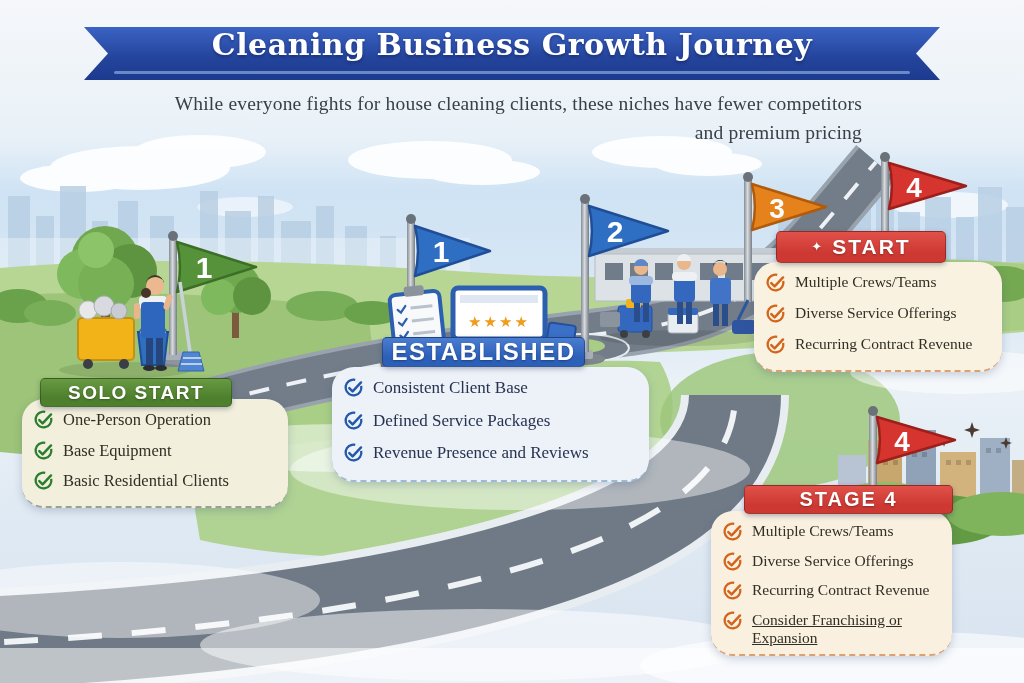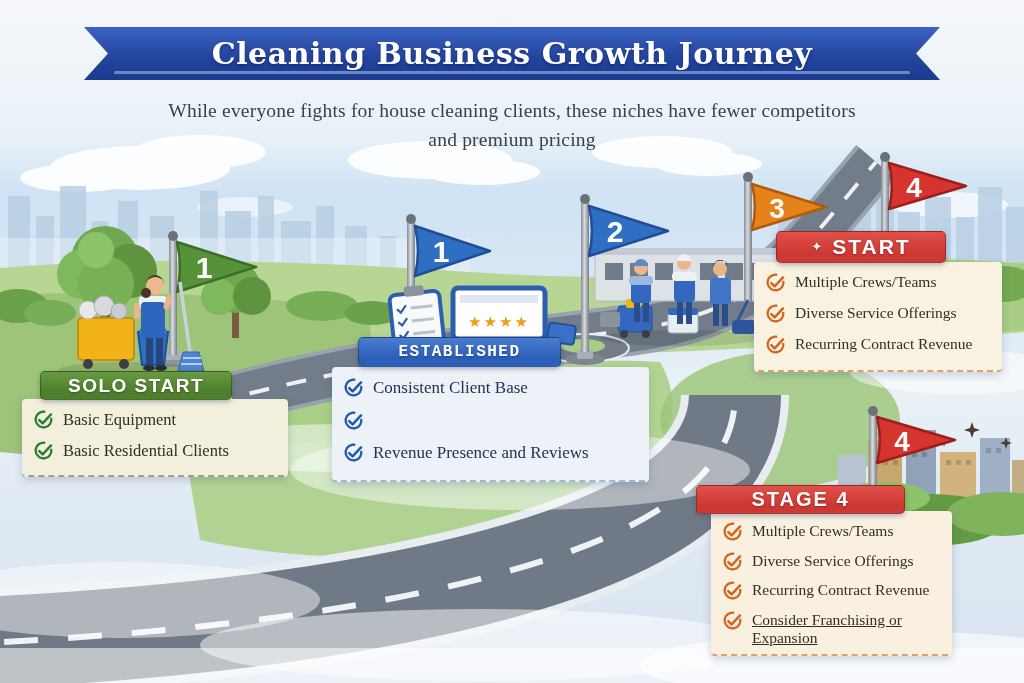--- a/index.html
+++ b/index.html
@@ -3,38 +3,38 @@
 <meta charset="utf-8">
 <style>
   html,body{margin:0;padding:0;}
   .frame{position:relative;width:1024px;height:683px;overflow:hidden;font-family:"Liberation Serif",serif;background:#e9eff7;}
   .scenery{position:absolute;left:0;top:0;width:1024px;height:683px;z-index:1;}
 
   
   .banner{position:absolute;left:84px;top:27px;width:856px;height:53px;z-index:6;
     clip-path:polygon(0 0,100% 0,calc(100% - 24px) 50%,100% 100%,0 100%,24px 50%);
     background:linear-gradient(180deg,#3b63c4 0%,var(--banner-blue,#24449c) 58%,#1c3a8e 100%);
-    display:flex;align-items:center;justify-content:center;
+    display:flex;align-items:flex-start;justify-content:center;
     box-shadow:0 3px 6px rgba(40,60,110,.25);}
   .banner::after{content:"";position:absolute;left:30px;right:30px;bottom:6px;height:3px;background:rgba(165,198,242,.55);border-radius:2px;}
   .banner-title{color:#ffffff;font-family:"DejaVu Serif",serif;font-weight:bold;font-size:30px;letter-spacing:.5px;text-shadow:0 2px 3px rgba(10,25,70,.45);}
 
-  .subtitle{position:absolute;left:162px;top:96px;width:700px;z-index:6;text-align:center;
+  .subtitle{position:absolute;left:162px;top:89px;width:700px;z-index:6;text-align:right;
     font-size:19.5px;line-height:1.5;color:#3a4046;letter-spacing:.2px;}
 
   
   .card-header{position:absolute;display:flex;align-items:center;justify-content:center;z-index:4;
     color:#fff;font-family:"Liberation Sans",sans-serif;font-weight:bold;border-radius:5px;
     border:1px solid rgba(0,0,0,.28);box-shadow:0 2px 5px rgba(40,55,90,.35);text-shadow:0 1px 2px rgba(0,0,0,.3);}
-  .hdr-solo{background:linear-gradient(180deg,#689a42 0%,var(--header-green,#4e7f2d) 70%);}
+  .hdr-solo{background:linear-gradient(180deg,#689a42 0%,var(--header-green,#4e7f2d) 70%);margin-top:7px;}
   .hdr-established{background:linear-gradient(180deg,#4a7dd0 0%,var(--header-blue,#2c5fb8) 70%);}
   .hdr-red{background:linear-gradient(180deg,#e0514a 0%,var(--header-red,#cd3832) 70%);}
   .hdr-star{font-family:"DejaVu Sans",sans-serif;font-size:13px;margin-right:8px;transform:translateY(-1px);}
 
-  .card-body{position:absolute;z-index:3;box-sizing:border-box;border-radius:4px;
+  .card-body{position:absolute;z-index:3;box-sizing:border-box;border-radius:22px;
     padding:9px 8px 6px 11px;display:flex;flex-direction:column;
     box-shadow:0 3px 9px rgba(60,80,120,.25);border-bottom:2px dashed #a9aca0;}
   .body-solo{left:22px;top:399px;width:266px;background:#f2efdc;border-bottom-color:#9ba096;}
   .body-established{left:332px;top:367px;width:317px;background:#edf1f8;border-bottom-color:#9db9d8;}
   .body-growth{left:754px;top:262px;width:248px;background:#f9f2e0;border-bottom-color:#dba173;}
   .body-stage4{left:711px;top:511px;width:241px;background:#faf0e0;border-bottom-color:#dba173;}
 
   .body-solo{--check:var(--check-green,#2a7d2e);}
   .body-established{--check:var(--check-blue,#2257aa);}
   .body-growth,.body-stage4{--check:var(--check-orange,#d2641c);}
@@ -384,47 +384,55 @@
 
   <div class="card-header hdr-solo" style="left:40px;top:371px;width:190px;height:27px;font-size:19px;letter-spacing:1.5px;">
     <span>SOLO START</span>
   </div>
   <div class="card-body body-solo">
     <div class="row">
       <svg class="check-icon" viewBox="0 0 24 24">
           <circle cx="12" cy="12" r="9" fill="none" stroke="currentColor" stroke-width="2.6" stroke-dasharray="46 10.5" transform="rotate(-12 12 12)"></circle>
           <path d="M7.2 12.6 L11 16.4 L20.6 6.2" fill="none" stroke="currentColor" stroke-width="2.8" stroke-linecap="round" stroke-linejoin="round"></path>
         </svg>
-      <span class="row-label">Basic Equipment</span>
+      <span class="row-label">One-Person Operation</span>
+    </div>
+    <div class="row">
+      <svg class="check-icon" viewBox="0 0 24 24">
+          <circle cx="12" cy="12" r="9" fill="none" stroke="currentColor" stroke-width="2.6" stroke-dasharray="46 10.5" transform="rotate(-12 12 12)"></circle>
+          <path d="M7.2 12.6 L11 16.4 L20.6 6.2" fill="none" stroke="currentColor" stroke-width="2.8" stroke-linecap="round" stroke-linejoin="round"></path>
+        </svg>
+      <span class="row-label">Base Equipment</span>
     </div>
     <div class="row">
       <svg class="check-icon" viewBox="0 0 24 24">
           <circle cx="12" cy="12" r="9" fill="none" stroke="currentColor" stroke-width="2.6" stroke-dasharray="46 10.5" transform="rotate(-12 12 12)"></circle>
           <path d="M7.2 12.6 L11 16.4 L20.6 6.2" fill="none" stroke="currentColor" stroke-width="2.8" stroke-linecap="round" stroke-linejoin="round"></path>
         </svg>
       <span class="row-label">Basic Residential Clients</span>
     </div>
   </div>
 
-  <div class="card-header hdr-established" style="left:358px;top:337px;width:201px;height:28px;font-size:16px;letter-spacing:1.5px;font-family:Liberation Mono, monospace;">
+  <div class="card-header hdr-established" style="left:382px;top:337px;width:201px;height:28px;font-size:24px;letter-spacing:1.5px;">
     <span>ESTABLISHED</span>
   </div>
   <div class="card-body body-established">
     <div class="row">
       <svg class="check-icon" viewBox="0 0 24 24">
           <circle cx="12" cy="12" r="9" fill="none" stroke="currentColor" stroke-width="2.6" stroke-dasharray="46 10.5" transform="rotate(-12 12 12)"></circle>
           <path d="M7.2 12.6 L11 16.4 L20.6 6.2" fill="none" stroke="currentColor" stroke-width="2.8" stroke-linecap="round" stroke-linejoin="round"></path>
         </svg>
       <span class="row-label">Consistent Client Base</span>
     </div>
     <div class="row">
       <svg class="check-icon" viewBox="0 0 24 24">
           <circle cx="12" cy="12" r="9" fill="none" stroke="currentColor" stroke-width="2.6" stroke-dasharray="46 10.5" transform="rotate(-12 12 12)"></circle>
           <path d="M7.2 12.6 L11 16.4 L20.6 6.2" fill="none" stroke="currentColor" stroke-width="2.8" stroke-linecap="round" stroke-linejoin="round"></path>
         </svg>
+      <span class="row-label">Defined Service Packages</span>
     </div>
     <div class="row">
       <svg class="check-icon" viewBox="0 0 24 24">
           <circle cx="12" cy="12" r="9" fill="none" stroke="currentColor" stroke-width="2.6" stroke-dasharray="46 10.5" transform="rotate(-12 12 12)"></circle>
           <path d="M7.2 12.6 L11 16.4 L20.6 6.2" fill="none" stroke="currentColor" stroke-width="2.8" stroke-linecap="round" stroke-linejoin="round"></path>
         </svg>
       <span class="row-label">Revenue Presence and Reviews</span>
     </div>
   </div>
 
@@ -449,21 +457,21 @@
     </div>
     <div class="row">
       <svg class="check-icon" viewBox="0 0 24 24">
           <circle cx="12" cy="12" r="9" fill="none" stroke="currentColor" stroke-width="2.6" stroke-dasharray="46 10.5" transform="rotate(-12 12 12)"></circle>
           <path d="M7.2 12.6 L11 16.4 L20.6 6.2" fill="none" stroke="currentColor" stroke-width="2.8" stroke-linecap="round" stroke-linejoin="round"></path>
         </svg>
       <span class="row-label">Recurring Contract Revenue</span>
     </div>
   </div>
 
-  <div class="card-header hdr-red" style="left:696px;top:485px;width:207px;height:27px;font-size:20px;letter-spacing:2px;">
+  <div class="card-header hdr-red" style="left:744px;top:485px;width:207px;height:27px;font-size:20px;letter-spacing:2px;">
     <span>STAGE 4</span>
   </div>
   <div class="card-body body-stage4">
     <div class="row">
       <svg class="check-icon" viewBox="0 0 24 24">
           <circle cx="12" cy="12" r="9" fill="none" stroke="currentColor" stroke-width="2.6" stroke-dasharray="46 10.5" transform="rotate(-12 12 12)"></circle>
           <path d="M7.2 12.6 L11 16.4 L20.6 6.2" fill="none" stroke="currentColor" stroke-width="2.8" stroke-linecap="round" stroke-linejoin="round"></path>
         </svg>
       <span class="row-label">Multiple Crews/Teams</span>
     </div>

